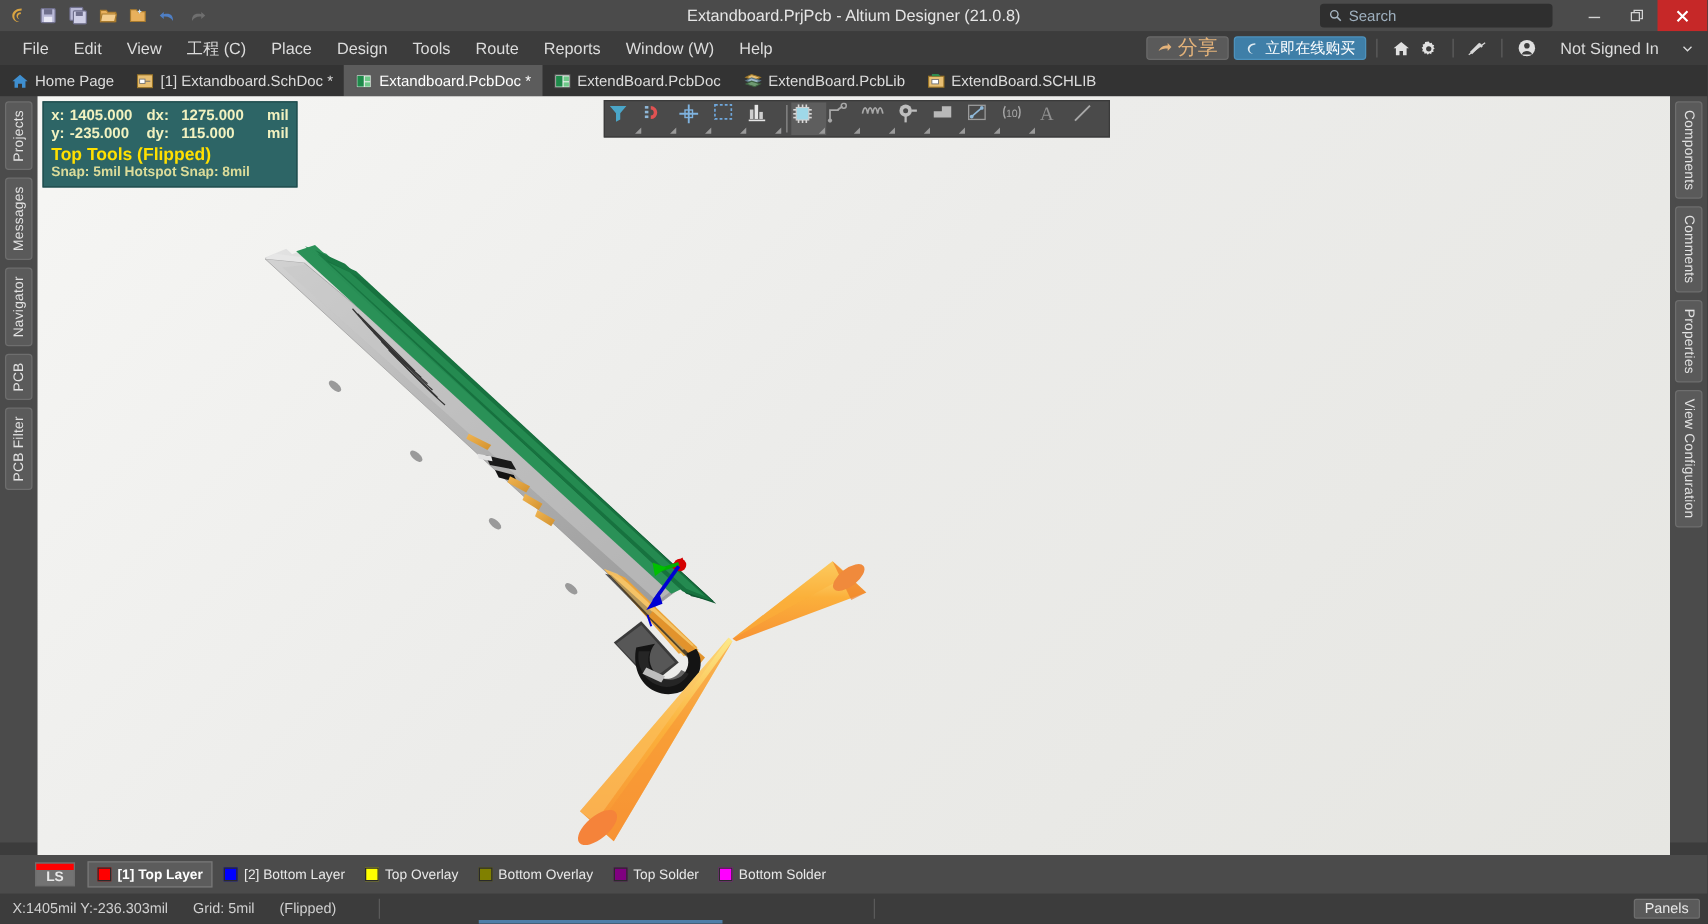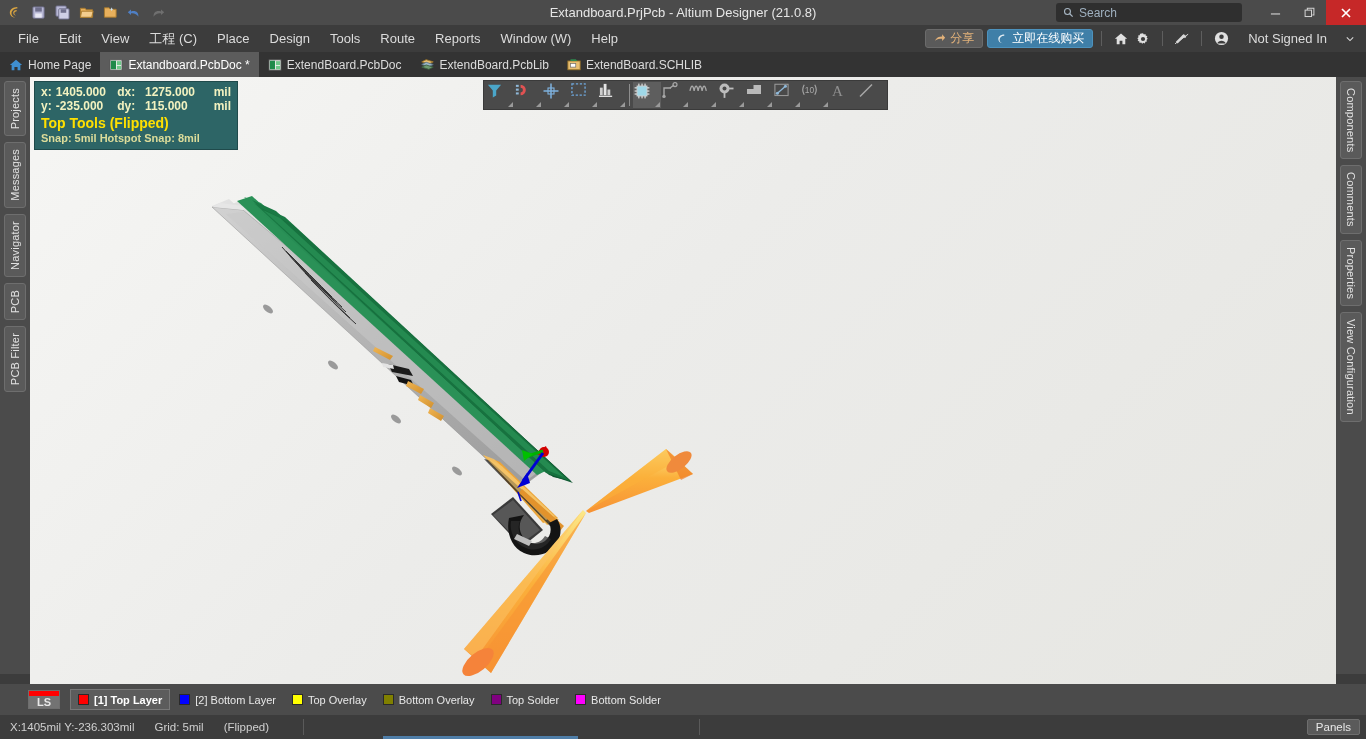--- a/index.html
+++ b/index.html
@@ -51,21 +51,21 @@
   }
   .menu-items { display: flex; align-items: center; height: 27px; padding-left: 8px; }
   .menu-item {
     padding: 0 10px; height: 27px; line-height: 27px; font-size: 13px;
     color: #dcdcdc; white-space: nowrap;
   }
   .menu-right { margin-left: auto; display: flex; align-items: center; gap: 0px; padding-right: 8px; height: 27px;}
   .btn-share {
     background: #5a5a5a; border: 1px solid #6b6b6b; border-radius: 3px;
     height: 19px; padding: 0 8px; display: flex; align-items: center; gap: 4px;
-    color: #e3b27a; font-size: 12px; margin-right: 4px;
+    color: #e3b27a; font-size: 16px; margin-right: 4px;
   }
   .btn-buy {
     background: #3f7fa8; border: 1px solid #4d92bd; border-radius: 3px;
     height: 19px; padding: 0 8px; display: flex; align-items: center; gap: 4px;
     color: #ffffff; font-size: 12px;
   }
   .vsep { width: 1px; height: 15px; background: #5e5e5e; margin: 0 8px; }
   .mr-icon { width: 22px; height: 20px; display: flex; align-items: center; justify-content: center; }
   .signin { display: flex; align-items: center; gap: 19px; font-size: 13px; color: #dcdcdc; padding: 0 4px; }
 
@@ -316,20 +316,28 @@
       </div>
     </div>
   </div>
 
   <div class="tabbar">
     <div class="doctab">
       <svg width="14" height="14" viewBox="0 0 16 16">
           <path d="M8 2 L15 8 h-2 v6 H9.8 V10.2 H6.2 V14 H3 V8 H1 Z" fill="#3f8fd0"></path>
         </svg>
       <span>Home Page</span>
+    </div>
+    <div class="doctab">
+      <svg width="14" height="12" viewBox="0 0 16 14">
+          <rect x="1" y="1" width="14" height="12" fill="#e8bf72" stroke="#9a7427"></rect>
+          <rect x="3" y="5" width="5" height="4" fill="#ffffff" stroke="#6f6f6f" stroke-width="0.8"></rect>
+          <line x1="8" y1="7" x2="13" y2="7" stroke="#6f6f6f" stroke-width="0.9"></line>
+        </svg>
+      <span>[1] Extandboard.SchDoc *</span>
     </div>
     <div class="doctab active">
       <svg width="14" height="12" viewBox="0 0 16 14">
           <rect x="1" y="1" width="14" height="12" fill="#f0f0f0" stroke="#555"></rect>
           <rect x="2" y="2" width="6" height="10" fill="#1e8a4a"></rect>
           <rect x="9" y="2.5" width="5" height="4.5" fill="#6fc98a"></rect>
           <rect x="9" y="8" width="5" height="4" fill="#6fc98a"></rect>
         </svg>
       <span>Extandboard.PcbDoc *</span>
     </div>

